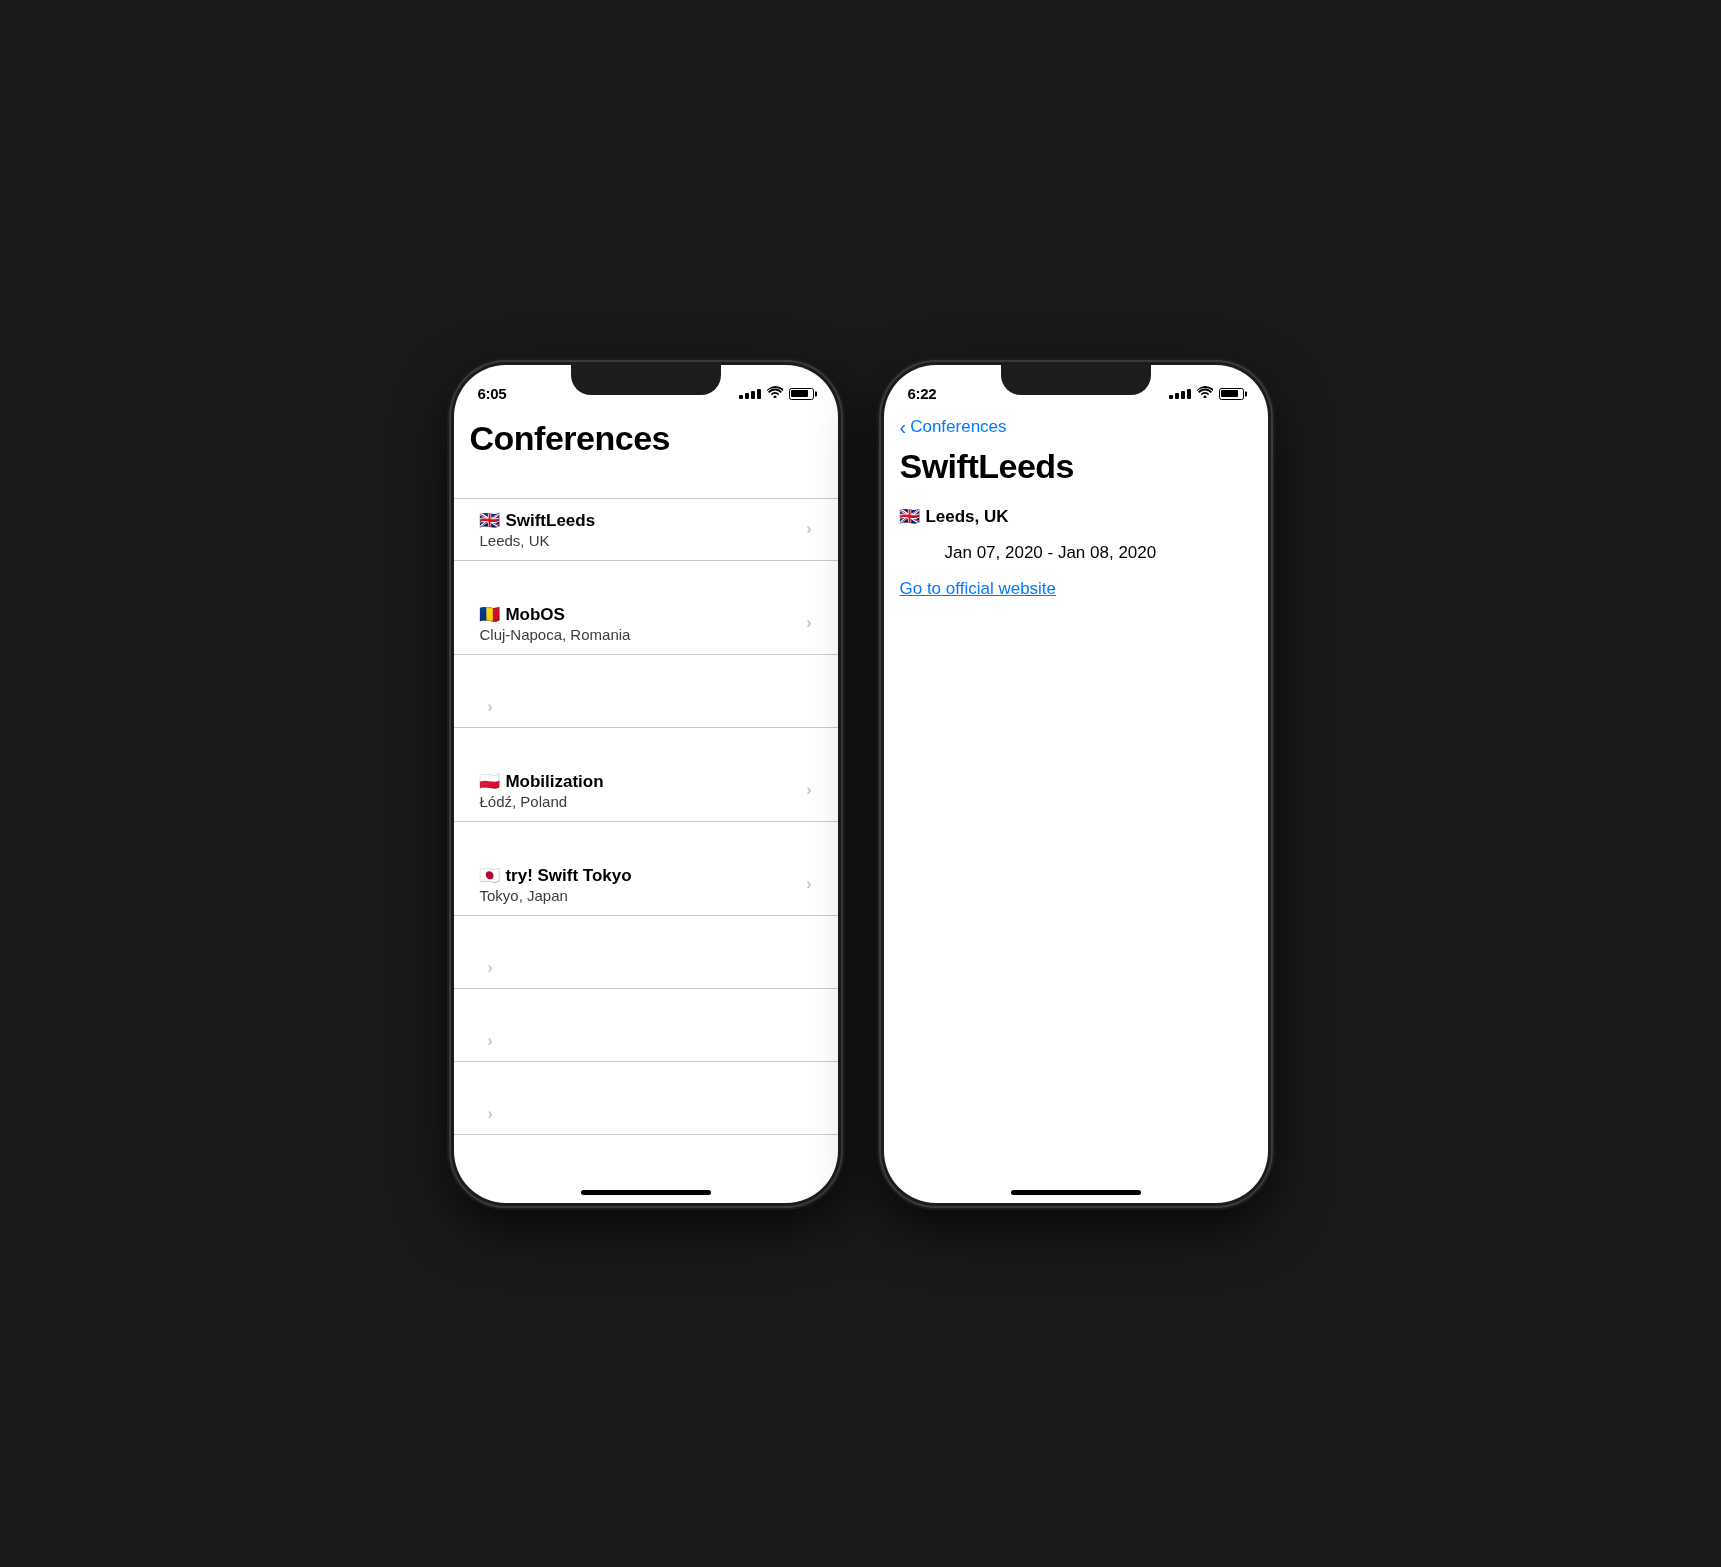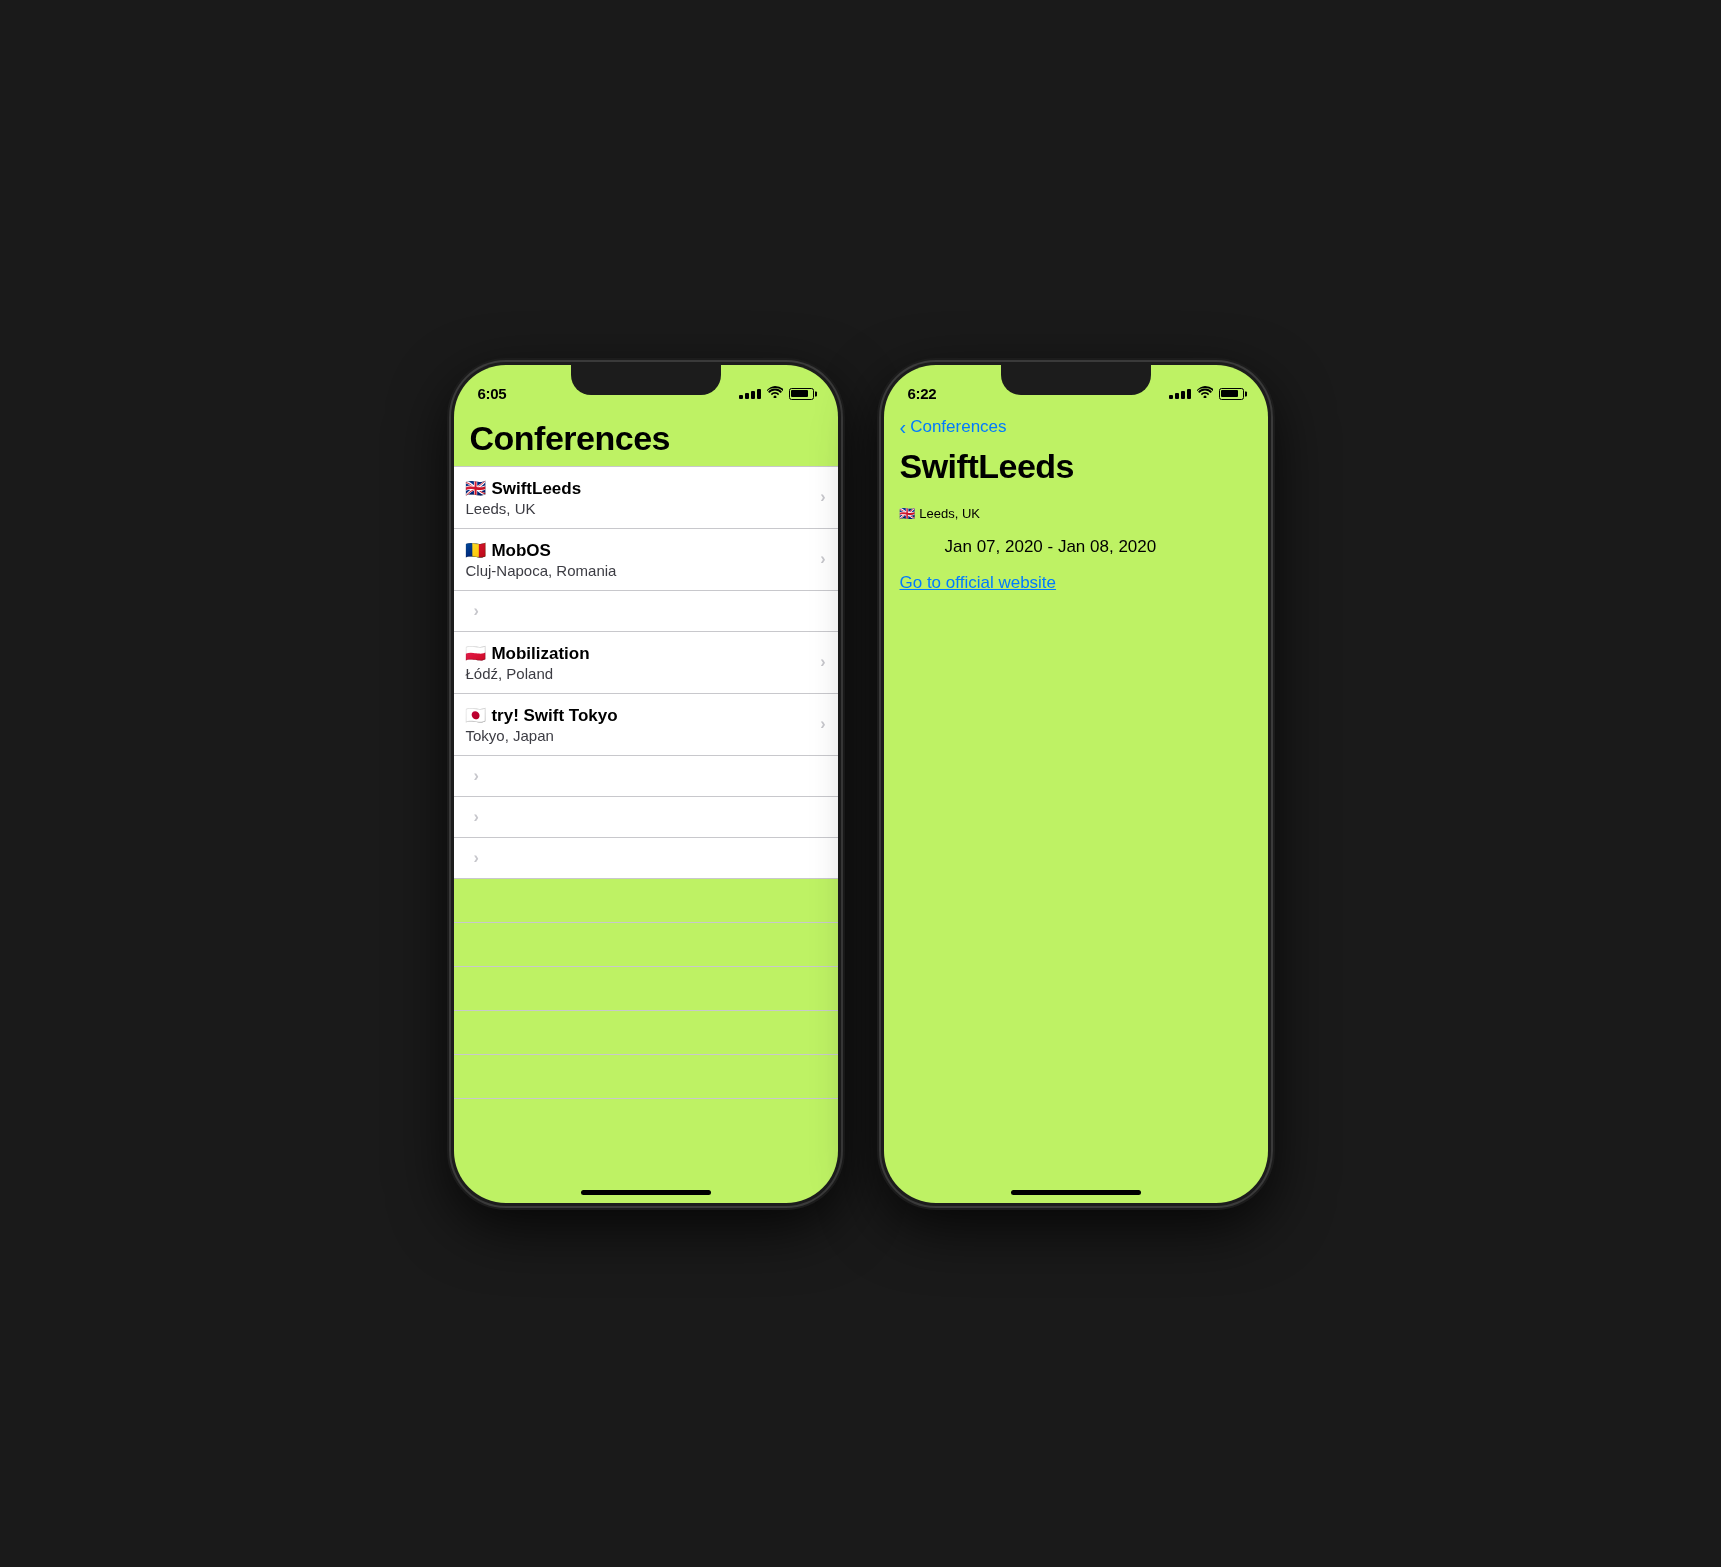--- a/index.html
+++ b/index.html
@@ -23,21 +23,21 @@
       box-shadow: 0 0 0 2px #3a3a3a, 0 0 0 4px #1c1c1c, 0 20px 60px rgba(0,0,0,0.8);
       overflow: hidden;
     }
 
     .phone-inner {
       position: absolute;
       top: 3px;
       left: 3px;
       right: 3px;
       bottom: 3px;
-      background: #bef264;
+      background: #ffffff;
       border-radius: 52px;
       overflow: hidden;
     }
 
     
     .notch {
       position: absolute;
       top: 0;
       left: 50%;
       transform: translateX(-50%);
@@ -148,24 +148,25 @@
     }
 
     .list-items {
       list-style: none;
     }
 
     .list-item {
       display: flex;
       align-items: center;
       justify-content: space-between;
-      padding: 11px 12px;
+      padding: 11px 26px;
       border-bottom: 0.5px solid #c8c8cc;
       cursor: pointer;
       background: #fff;
+      margin-top: 32px;
     }
 
     .list-item:first-child {
       border-top: 0.5px solid #c8c8cc;
     }
 
     .list-item-content {
       flex: 1;
     }
 
@@ -220,23 +221,24 @@
 
     .detail-title {
       font-size: 34px;
       font-weight: 700;
       color: #000;
       padding: 6px 16px 20px;
       letter-spacing: -0.5px;
     }
 
     .detail-location {
-      font-size: 13px;
+      font-size: 17px;
       color: #000;
       padding: 0 16px 16px;
+      font-weight: bold;
     }
 
     .detail-dates {
       font-size: 17px;
       color: #000;
       padding: 0 16px 16px;
       margin-left: 45px;
     }
 
     .detail-link {

